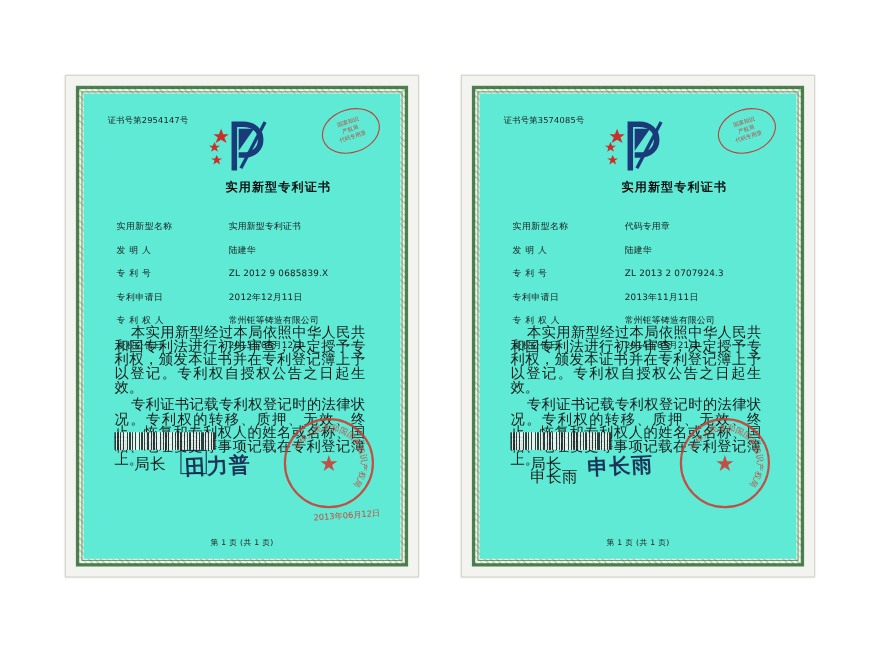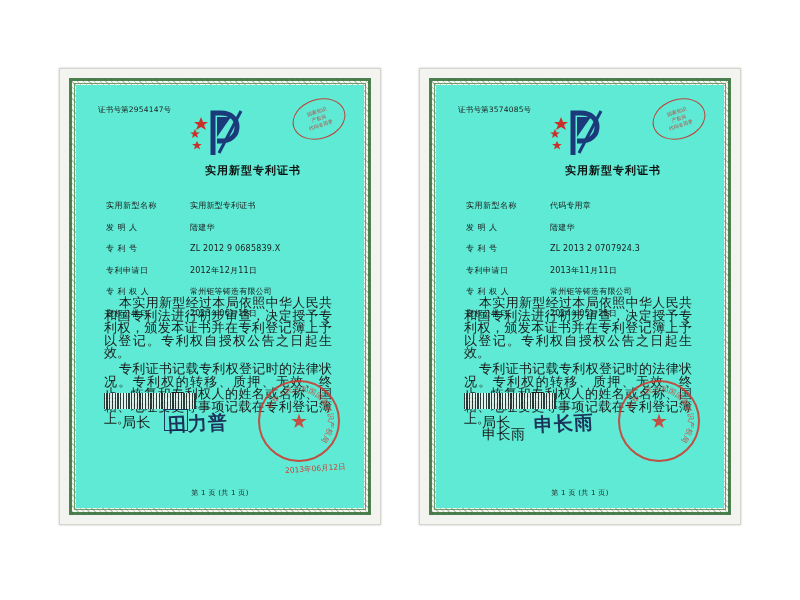--- a/index.html
+++ b/index.html
@@ -119,20 +119,21 @@
     top: 115px;
     left: 30px;
     right: 26px;
   }
   .frow {
     display: flex;
     align-items: baseline;
     margin-bottom: 10.5px;
     font-size: 8px;
     color: #1a1a1a;
+    gap: 18px;
   }
   .flabel {
     width: 84px;
     flex: 0 0 84px;
     white-space: nowrap;
     letter-spacing: 0.5px;
   }
   .fvalue {
     flex: 1 1 auto;
     white-space: nowrap;

